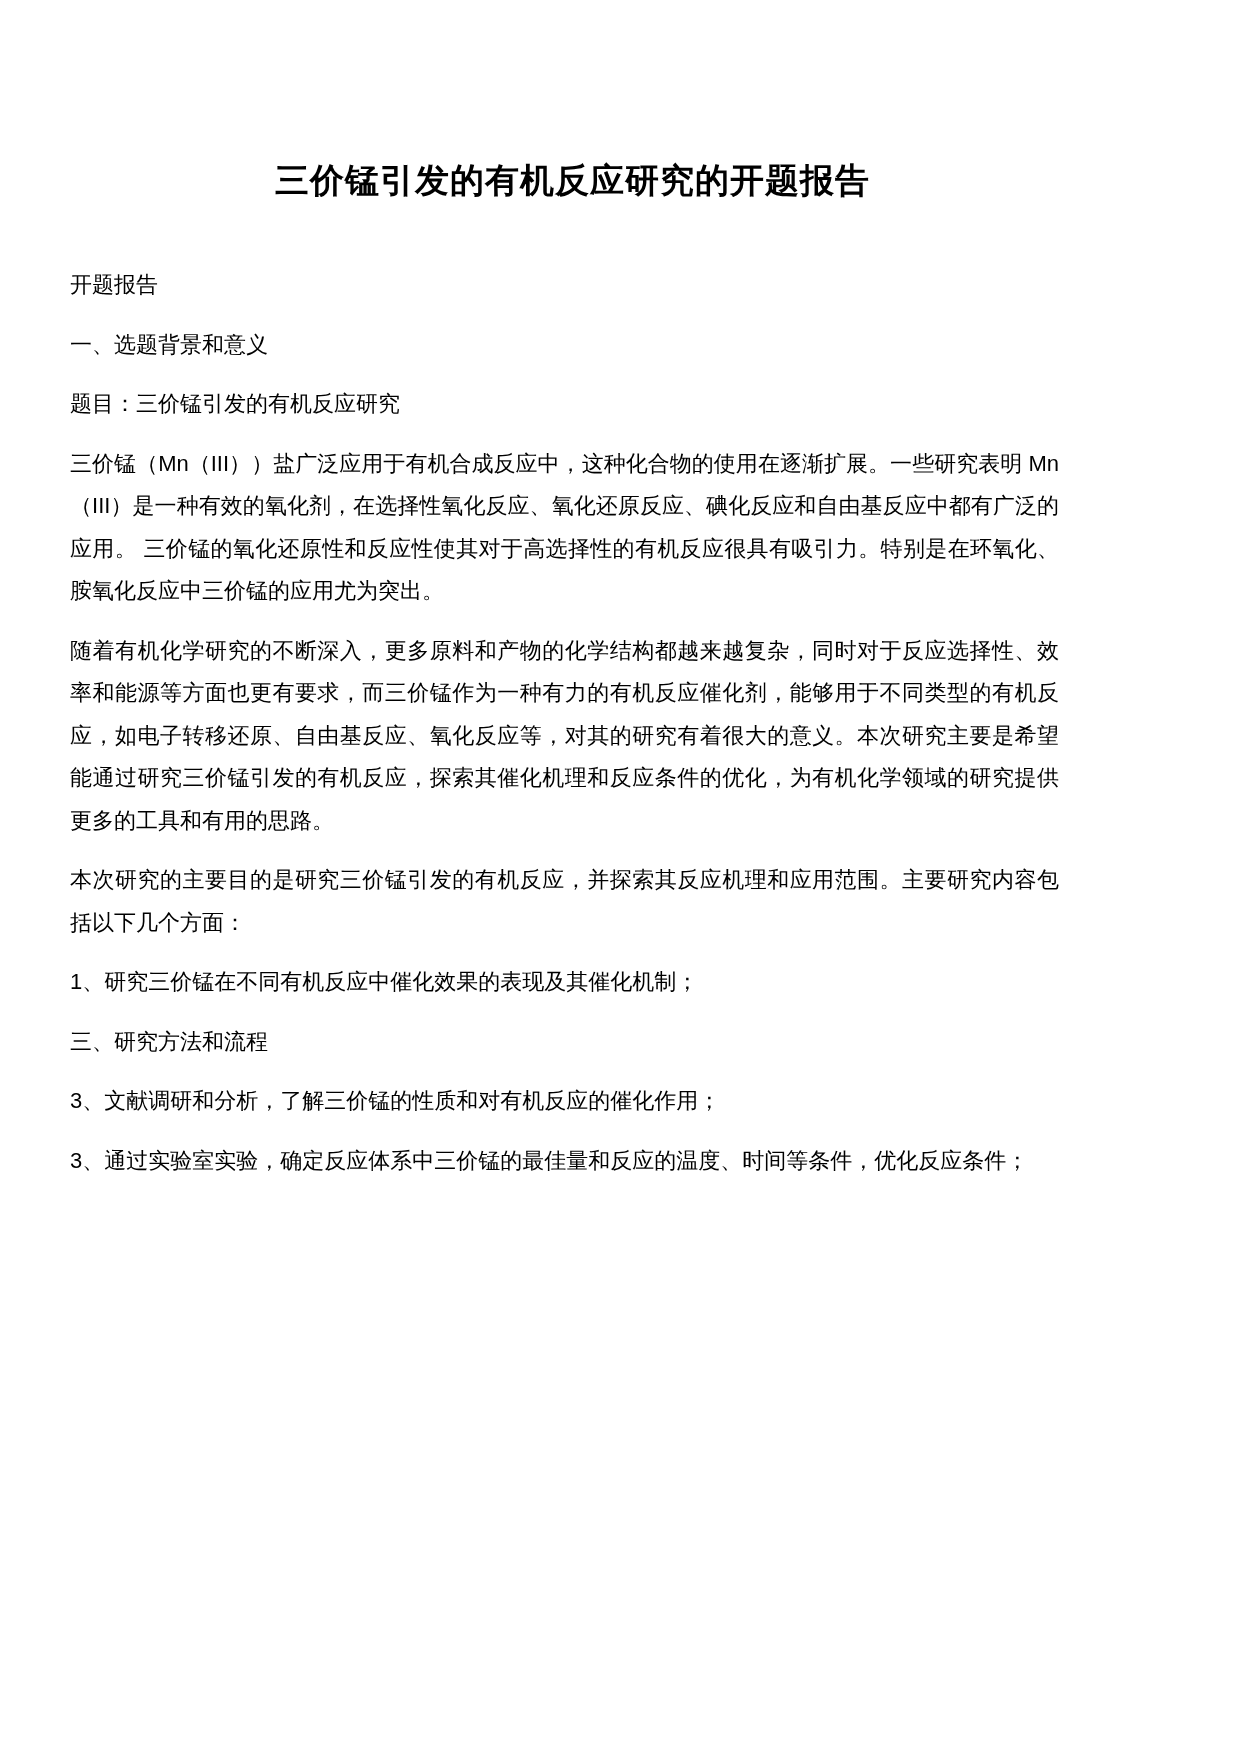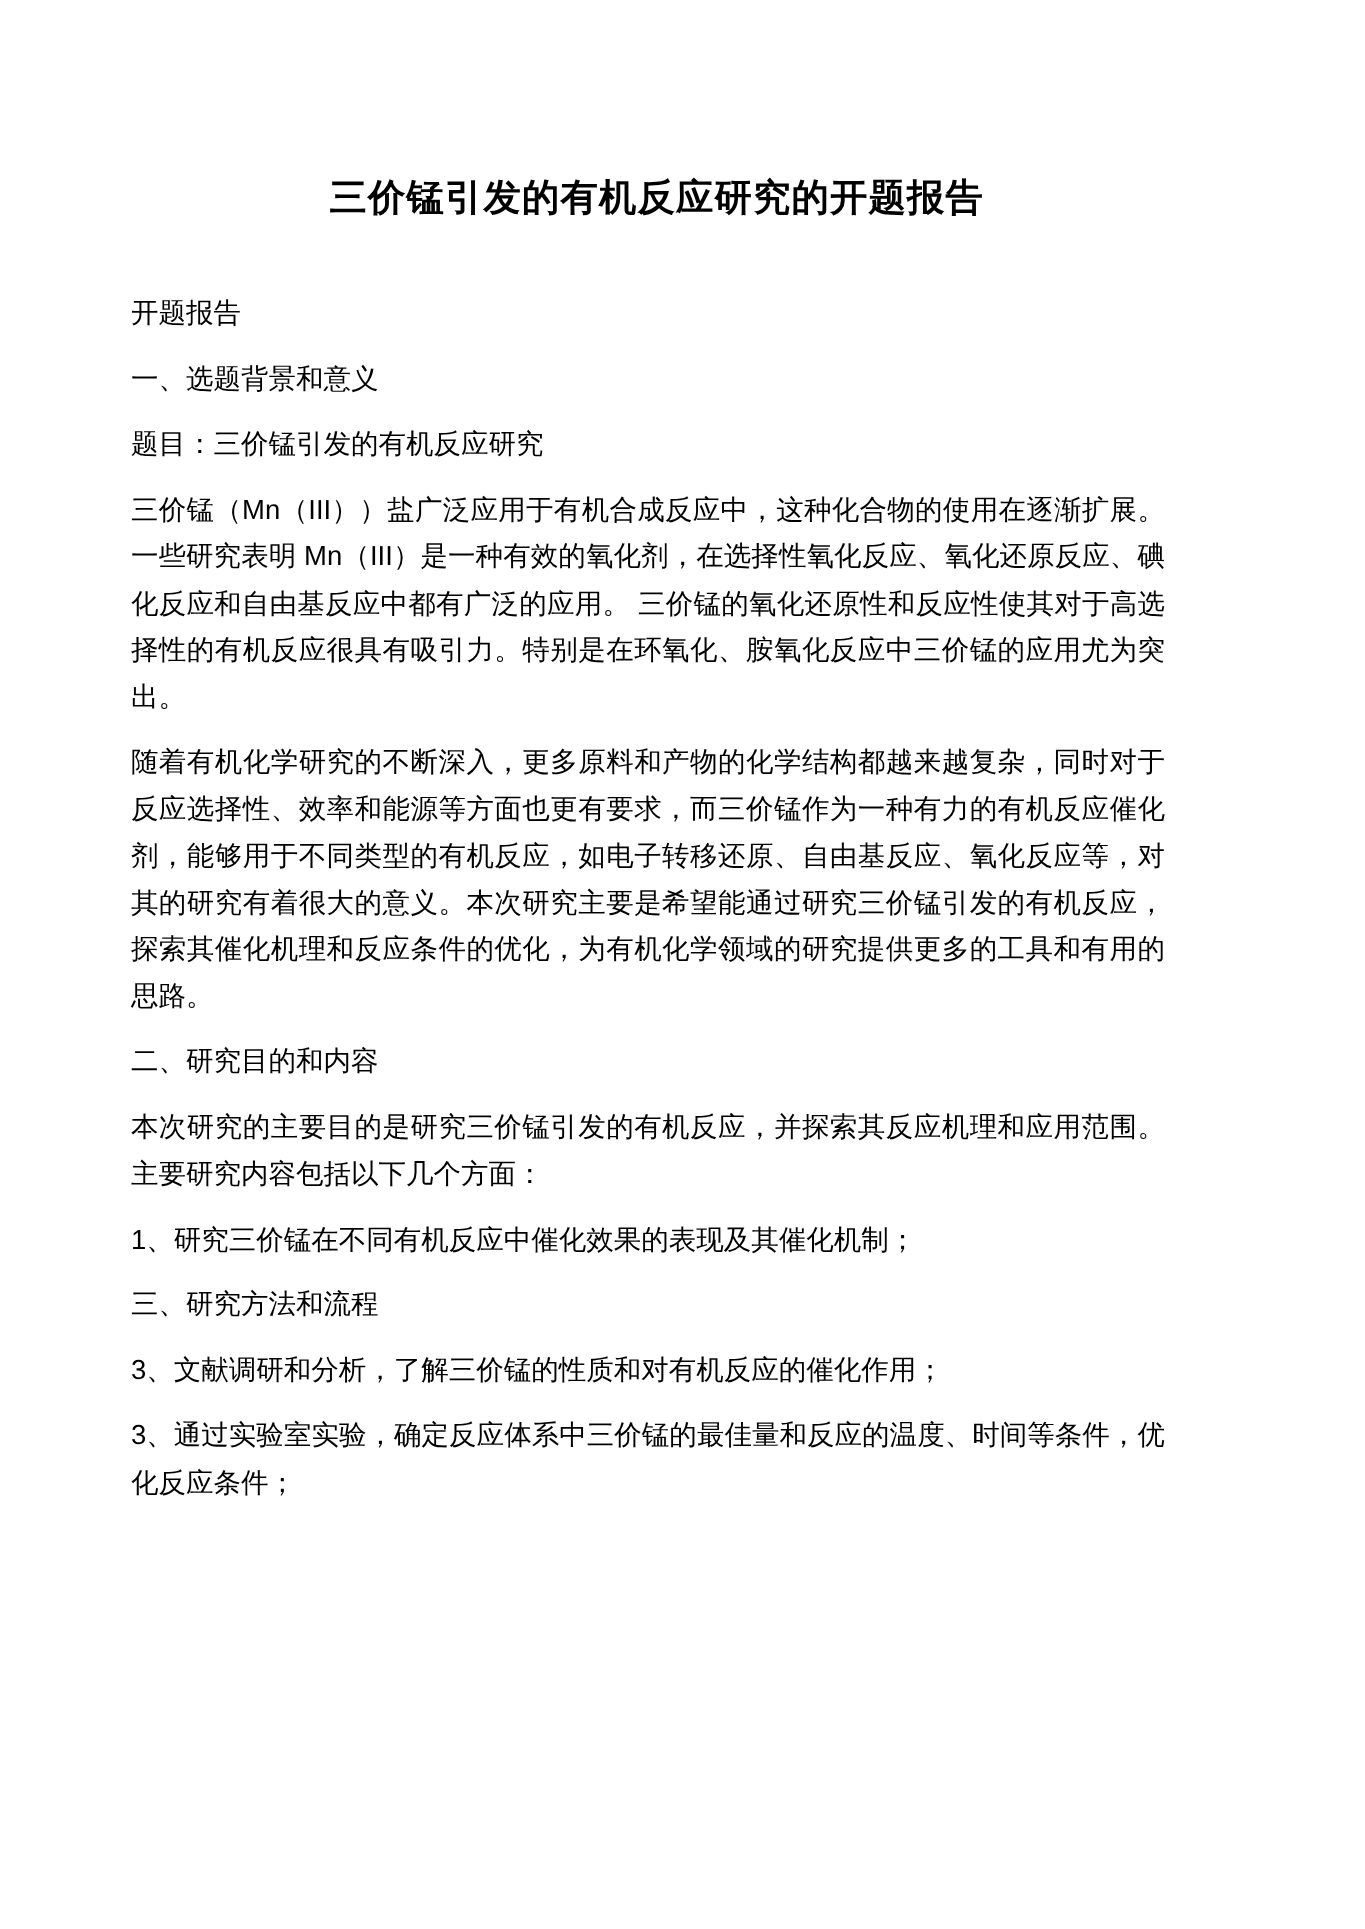--- a/index.html
+++ b/index.html
@@ -6,57 +6,56 @@
     margin: 0;
     padding: 0;
     background: #ffffff;
   }
   .page {
     position: relative;
     width: 1241px;
     height: 1754px;
     background: #ffffff;
     box-sizing: border-box;
-    padding: 158px 166px 0 119px;
+    padding: 158px 166px 0 70px;
     overflow: hidden;
     font-family: "Liberation Sans", "DejaVu Sans", sans-serif;
     color: #000000;
   }
   .doc-title {
     margin: 0;
     font-size: 34px;
     font-weight: 700;
     line-height: 1.3;
     text-align: center;
     letter-spacing: 1px;
   }
   .doc-body {
     margin-top: 62px;
   }
   .doc-body p {
     margin: 0 16px 17px 0;
-    font-size: 25px;
+    font-size: 22px;
     font-weight: 400;
     line-height: 42.5px;
     text-align: justify;
     text-justify: inter-ideograph;
   }
 </style>
 </head>
 <body>
 
 <div class="page">
   <h1 class="doc-title">三价锰引发的有机反应研究的开题报告</h1>
 
   <div class="doc-body">
     <p>开题报告</p>
     <p>一、选题背景和意义</p>
     <p>题目：三价锰引发的有机反应研究</p>
     <p>三价锰（Mn（III））盐广泛应用于有机合成反应中，这种化合物的使用在逐渐扩展。一些研究表明 Mn（III）是一种有效的氧化剂，在选择性氧化反应、氧化还原反应、碘化反应和自由基反应中都有广泛的应用。 三价锰的氧化还原性和反应性使其对于高选择性的有机反应很具有吸引力。特别是在环氧化、胺氧化反应中三价锰的应用尤为突出。</p>
     <p>随着有机化学研究的不断深入，更多原料和产物的化学结构都越来越复杂，同时对于反应选择性、效率和能源等方面也更有要求，而三价锰作为一种有力的有机反应催化剂，能够用于不同类型的有机反应，如电子转移还原、自由基反应、氧化反应等，对其的研究有着很大的意义。本次研究主要是希望能通过研究三价锰引发的有机反应，探索其催化机理和反应条件的优化，为有机化学领域的研究提供更多的工具和有用的思路。</p>
-    <p>二、研究目的和内容</p>
     <p>本次研究的主要目的是研究三价锰引发的有机反应，并探索其反应机理和应用范围。主要研究内容包括以下几个方面：</p>
     <p>1、研究三价锰在不同有机反应中催化效果的表现及其催化机制；</p>
     <p>三、研究方法和流程</p>
     <p>3、文献调研和分析，了解三价锰的性质和对有机反应的催化作用；</p>
     <p>3、通过实验室实验，确定反应体系中三价锰的最佳量和反应的温度、时间等条件，优化反应条件；</p>
   </div>
 </div>
 
 </body></html>

